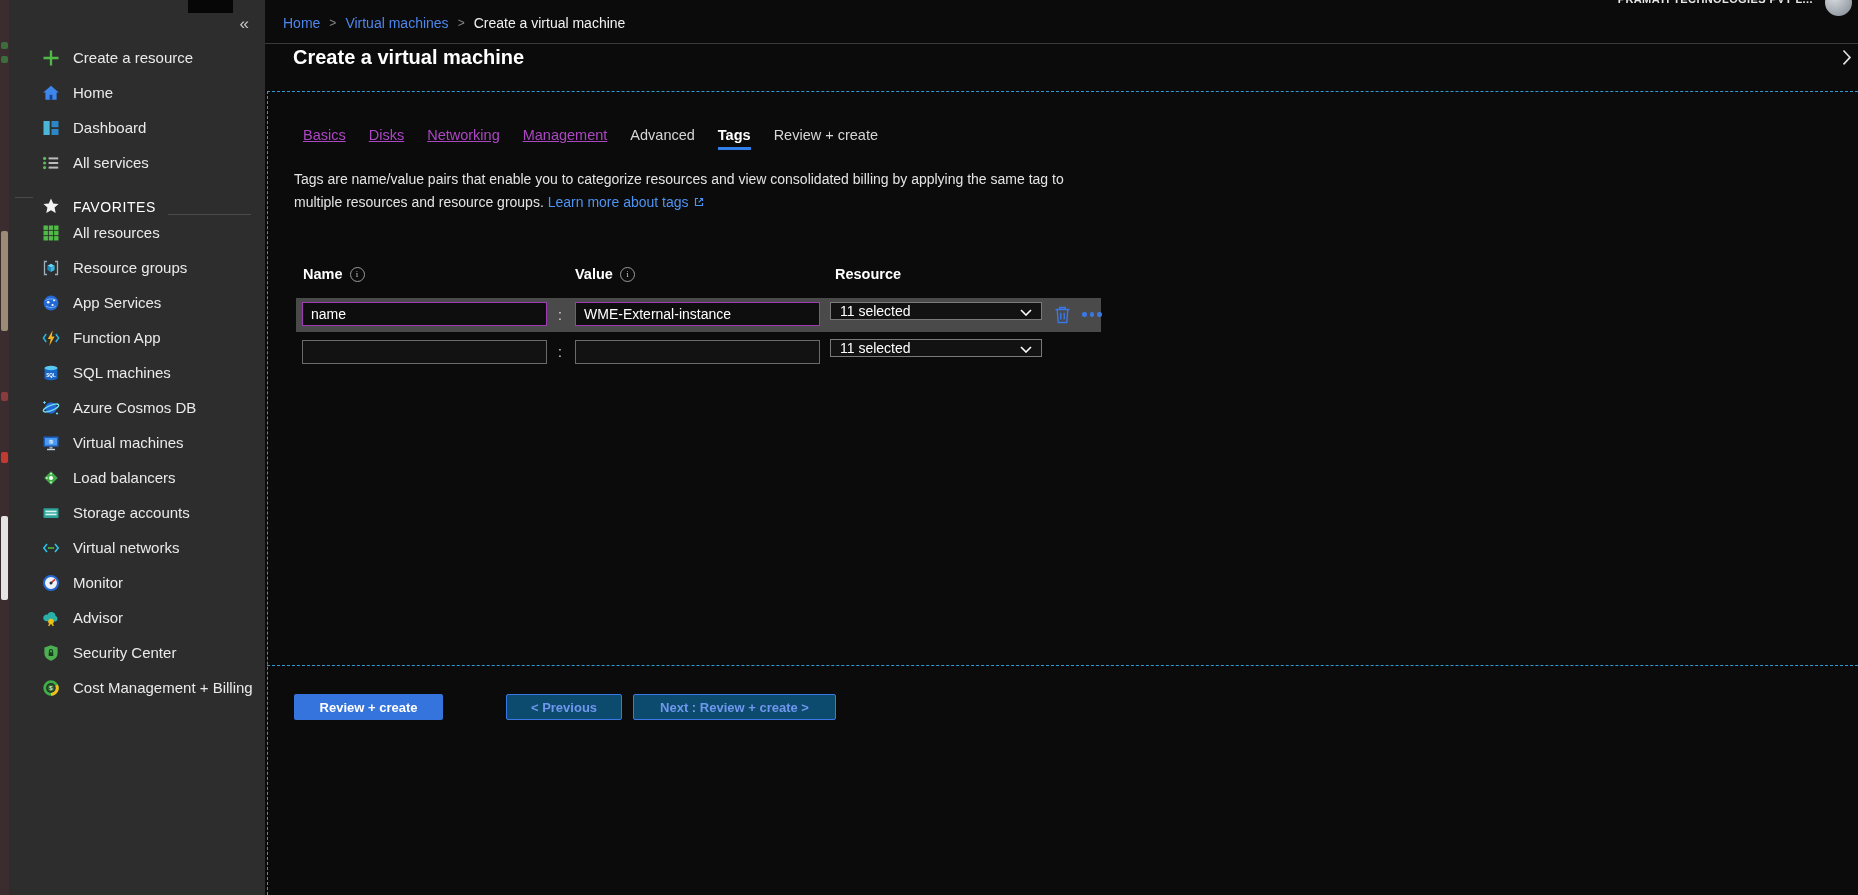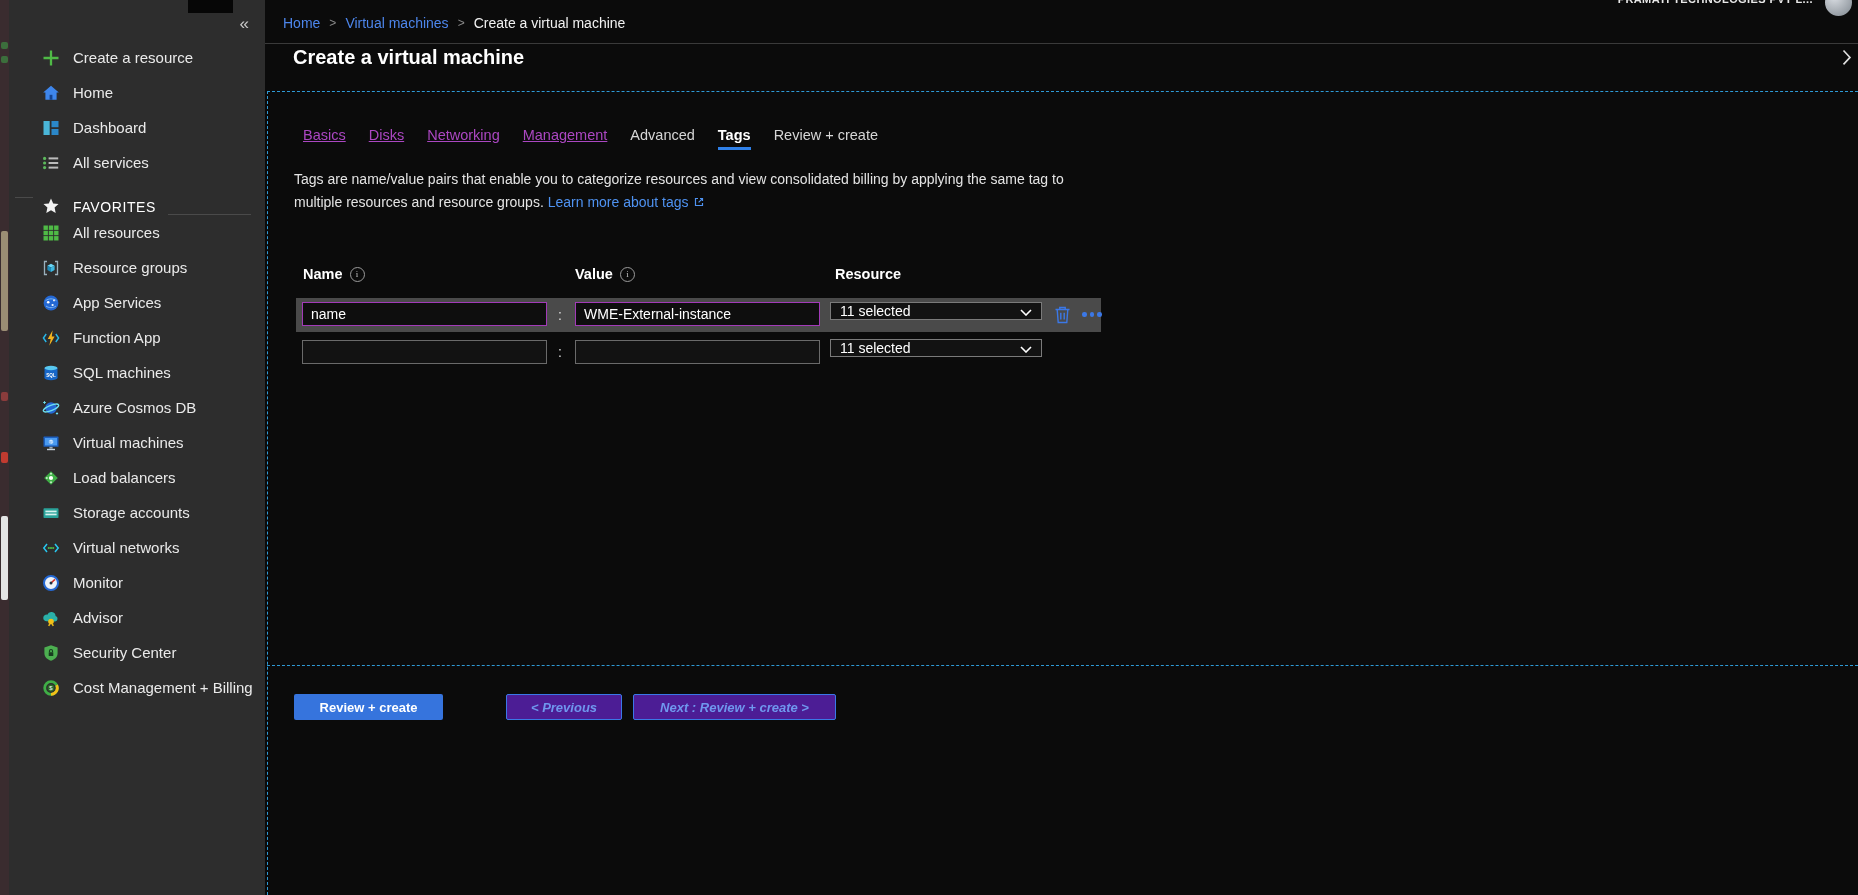--- a/index.html
+++ b/index.html
@@ -79,21 +79,21 @@
     display:flex;align-items:center;justify-content:space-between;padding:0 9px;cursor:pointer;}
   .tagrow[data-hl="false"] .dropdown{top:2px;}
   .trash{position:absolute;left:758px;top:7px;cursor:pointer;display:inline-flex;}
   .dots{position:absolute;left:786px;top:14px;display:flex;gap:3px;cursor:pointer;}
   .dots b{width:4.5px;height:4.5px;border-radius:50%;background:var(--icon-blue,#3b78e7);}
   
   .btn{position:absolute;top:694px;height:26px;box-sizing:border-box;font-size:13px;
     font-weight:600;display:flex;align-items:center;justify-content:center;
     border-radius:2px;cursor:pointer;font-family:inherit;}
   .btn-primary{left:29px;width:149px;background:var(--accent-blue,#3674dd);color:#ffffff;border:none;}
-  .btn-outline{background:#4c1d95;border:1px solid var(--icon-blue,#3b78e7);color:#6f97ee;font-style:italic;}
+  .btn-outline{background:#0c4a6e;border:1px solid var(--icon-blue,#3b78e7);color:#6f97ee;}
   .btn-prev{left:241px;width:116px;} .btn-next{left:368px;width:203px;}
 </style>
 </head>
 <body>
 
 <div class="screen">
 
   <div class="left-strip">
     <div class="frag f1"></div>
     <div class="frag f2"></div>

